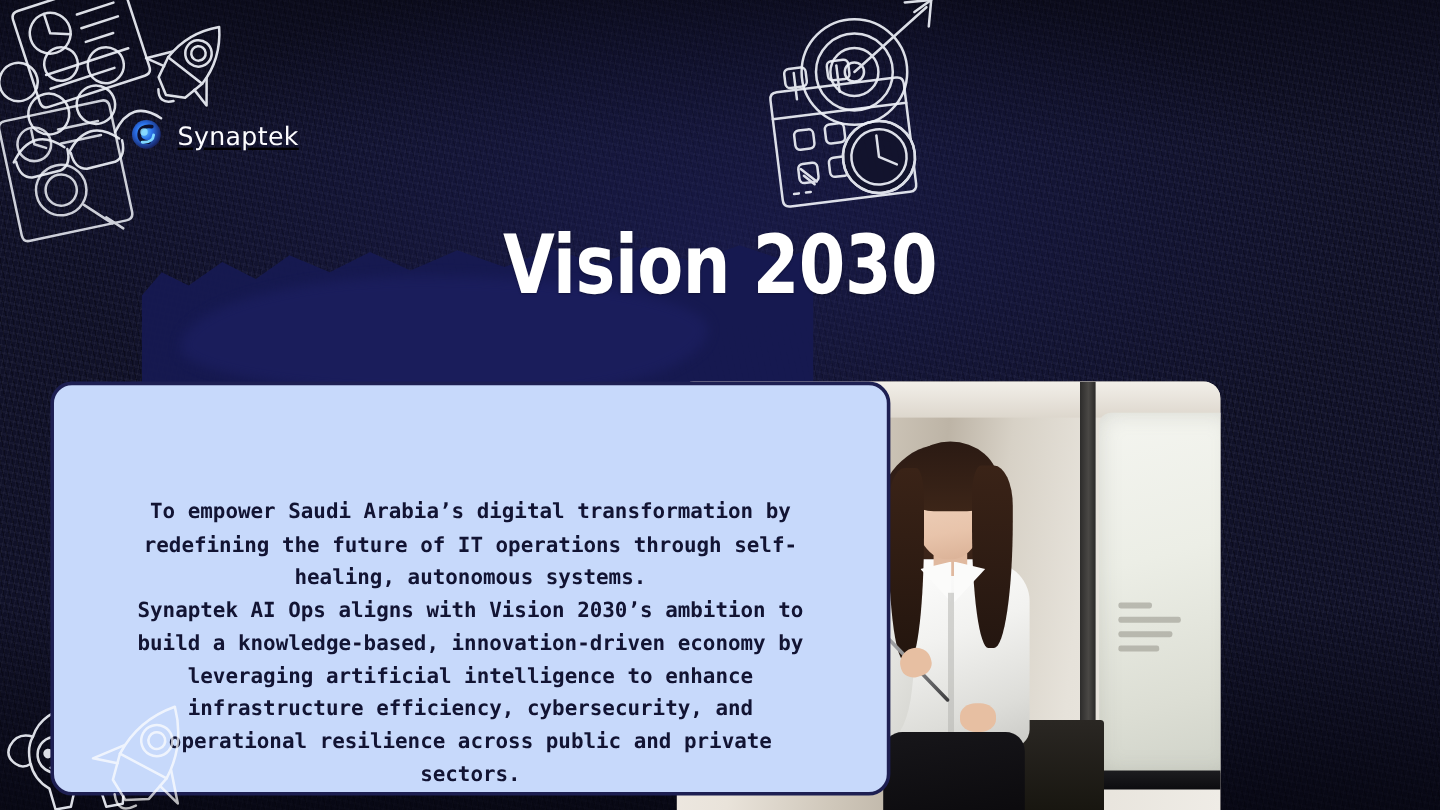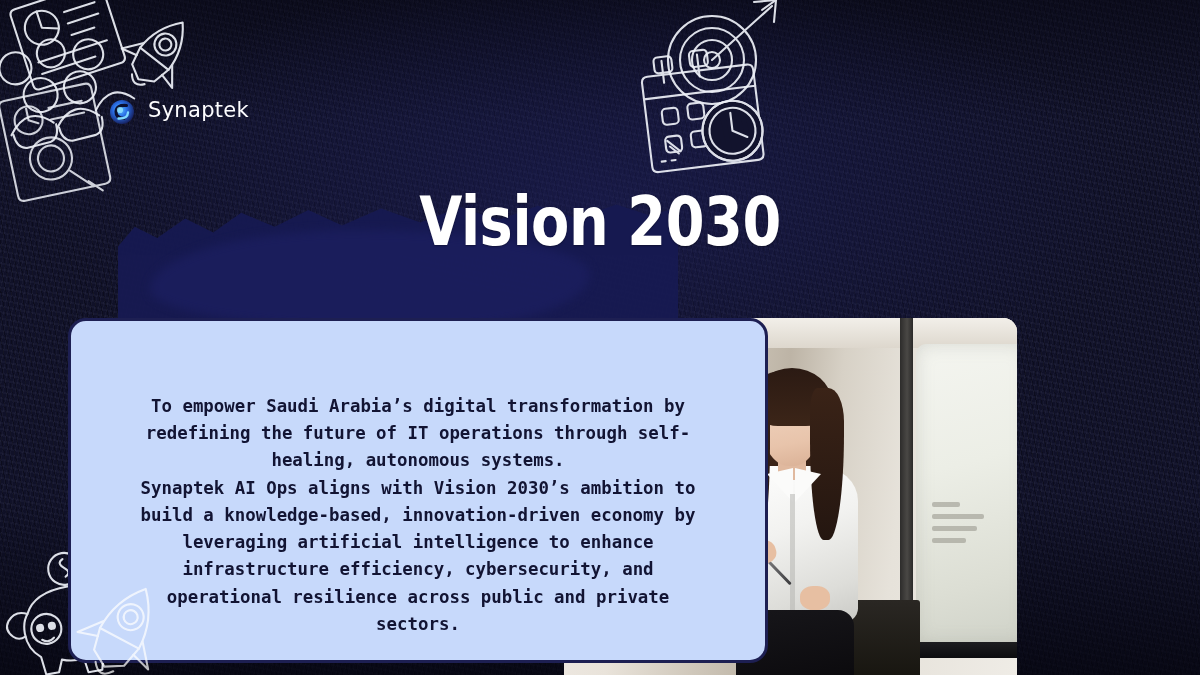--- a/index.html
+++ b/index.html
@@ -90,23 +90,24 @@
     opacity: 0.92;
   }
   .doodle-dim { opacity: 0.85; }
 
   
   .brand {
     position: absolute;
     left: 108px;
     top: 98px;
     display: flex;
-    align-items: flex-start;
+    align-items: flex-end;
     gap: 12px;
     z-index: 6;
+    text-decoration: underline;
   }
   .brand-mark {
     width: 28px; height: 28px;
     position: relative;
     flex: 0 0 auto;
   }
   .brand-name {
     color: #fdfdff;
     font-size: 21px;
     letter-spacing: 0.3px;
@@ -273,30 +274,30 @@
     width: 168px; height: 3px;
     background: linear-gradient(90deg,#6e6e70 0%,#bcbcbe 35%,#8a8a8c 75%,#3b3b3d 100%);
     transform: rotate(46deg);
     transform-origin: 0 50%;
     border-radius: 2px;
   }
 
   
   .card {
     position: absolute;
-    left: 68px;
+    left: 42px;
     top: 318px;
     width: 700px;
     height: 345px;
     background: #c7d9fb;
     border: 3px solid #1d1f52;
     border-radius: 18px;
     z-index: 5;
     display: flex;
-    align-items: center;
+    align-items: flex-end;
     justify-content: center;
     padding: 50px 24px 0 24px;
     overflow: hidden;
   }
   .card-text {
     font-family: "DejaVu Sans Mono", "Liberation Mono", monospace;
     font-weight: 700;
     font-size: 17.4px;
     line-height: 27.3px;
     color: #121433;

